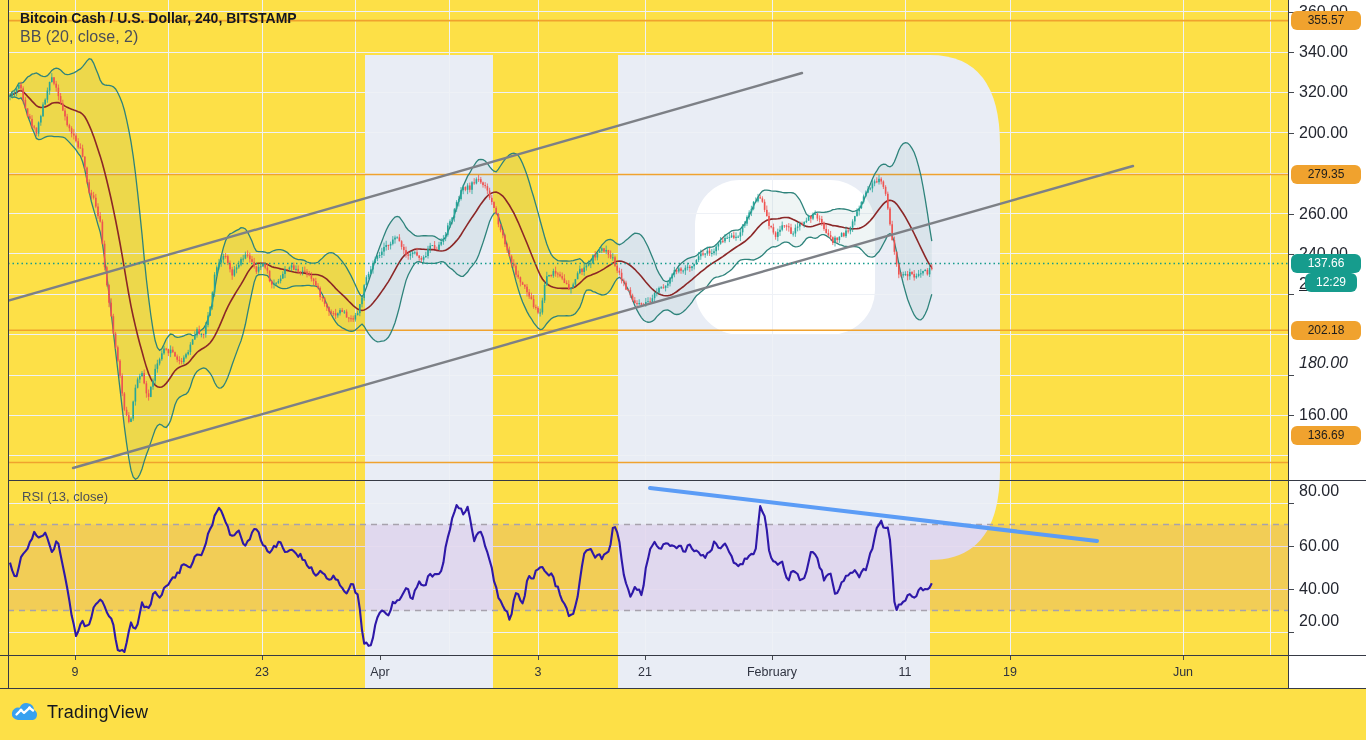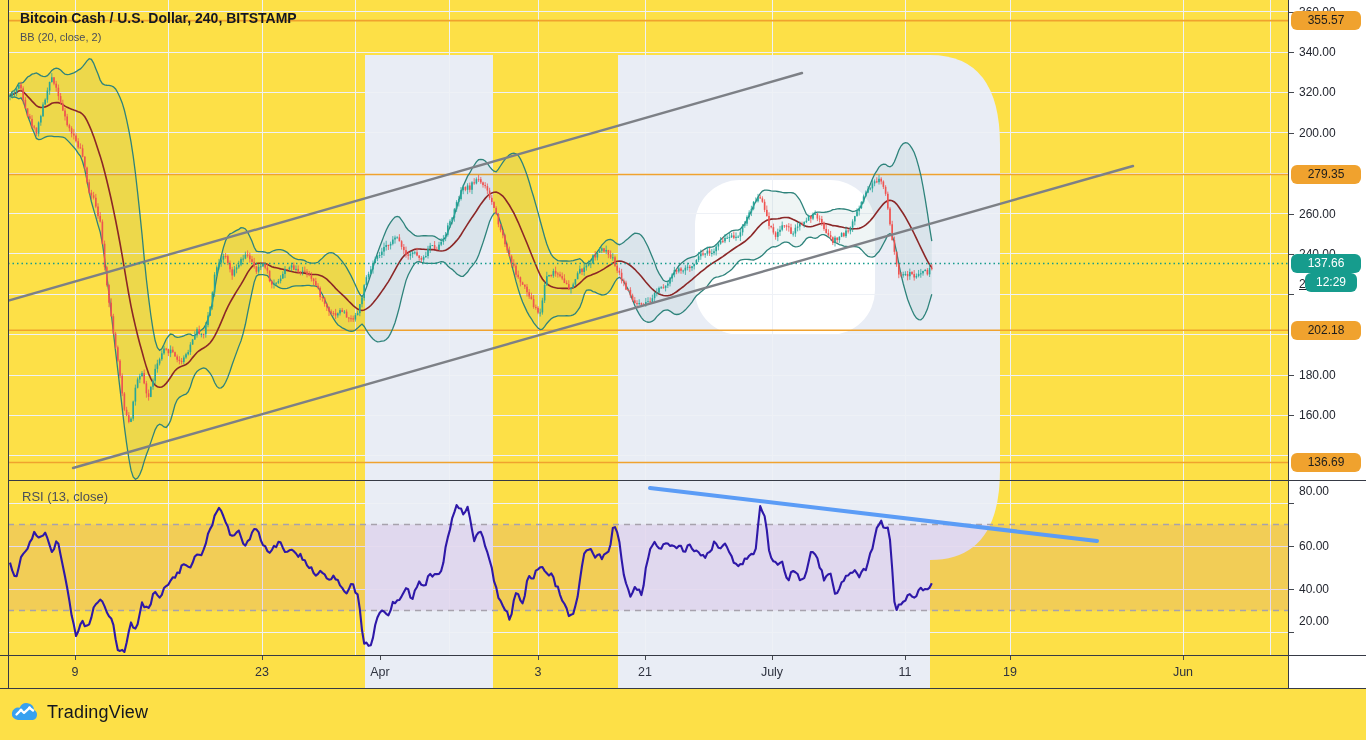--- a/index.html
+++ b/index.html
@@ -4,25 +4,25 @@
 <style>
   html,body{margin:0;padding:0;background:#fff;}
   .root{position:relative;width:1366px;height:740px;background:#fde047;overflow:hidden;
         font-family:"Liberation Sans",sans-serif;-webkit-font-smoothing:antialiased;}
   .abs{position:absolute;}
   svg{display:block;}
   .pane{position:absolute;left:8px;}
   .sep{position:absolute;background:#363a45;z-index:30;}
   .titlebox{position:absolute;left:20px;top:8px;z-index:25;}
   .title{font-size:14px;font-weight:bold;color:#131722;line-height:20px;}
-  .subtitle{font-size:11px;color:#4a4e59;line-height:18px;}
+  .subtitle{font-size:16px;color:#4a4e59;line-height:18px;}
   .rsi-title{position:absolute;left:22px;top:489px;font-size:13px;color:#4a4e59;z-index:25;}
   .axis-right{position:absolute;left:1289px;top:0;width:77px;height:688px;background:#fff;z-index:20;}
   .axis-time{position:absolute;left:0;top:656px;width:1366px;height:32px;z-index:20;}
-  .ticklabel{position:absolute;font-size:12px;color:#23262f;height:14px;line-height:14px;}
+  .ticklabel{position:absolute;font-size:16px;color:#23262f;height:14px;line-height:14px;}
   .tickdash{position:absolute;left:0;width:5px;height:1px;background:#44484f;}
   .plabel{position:absolute;left:0;width:70px;text-align:center;font-size:12px;height:19px;
           line-height:19px;border-radius:6px;z-index:22;}
   .plabel.orange{background:#f0a22e;color:#1d1d1d;}
   .plabel.teal{background:#169c8d;color:#ffffff;}
   .timelabel{position:absolute;top:9px;transform:translateX(-50%);font-size:12.5px;color:#2f3340;}
   .timetick{position:absolute;top:0;width:1px;height:4px;background:#44484f;}
   .logo{position:absolute;left:10px;top:701px;display:flex;align-items:flex-end;z-index:25;}
   .logo-text{font-size:18px;color:#12161f;margin-left:7px;letter-spacing:0.2px;}
 </style>
@@ -961,52 +961,52 @@
       <div class="ticklabel" style="left: 10px; top: 85px;">320.00</div>
       <div class="tickdash" style="top: 133px;"></div>
       <div class="ticklabel" style="left: 10px; top: 126px;">200.00</div>
       <div class="tickdash" style="top: 214px;"></div>
       <div class="ticklabel" style="left: 10px; top: 207px;">260.00</div>
       <div class="tickdash" style="top: 254px;"></div>
       <div class="ticklabel" style="left: 10px; top: 247px;">240.00</div>
       <div class="tickdash" style="top: 294px;"></div>
       <div class="ticklabel" style="left: 10px; top: 277px; text-decoration: underline;">220.00</div>
       <div class="tickdash" style="top: 375px;"></div>
-      <div class="ticklabel" style="left: 10px; top: 368px;">180.00</div>
+      <div class="ticklabel" style="left: 10px; top: 356px; font-style: italic;">180.00</div>
       <div class="tickdash" style="top: 415px;"></div>
       <div class="ticklabel" style="left: 10px; top: 408px;">160.00</div>
       <div class="tickdash" style="top: 503px;"></div>
       <div class="ticklabel" style="left: 10px; top: 484px;">80.00</div>
       <div class="tickdash" style="top: 546px;"></div>
       <div class="ticklabel" style="left: 10px; top: 539px;">60.00</div>
       <div class="tickdash" style="top: 589px;"></div>
       <div class="ticklabel" style="left: 10px; top: 582px;">40.00</div>
       <div class="tickdash" style="top: 632px;"></div>
       <div class="ticklabel" style="left: 10px; top: 614px;">20.00</div>
       <div class="plabel orange" style="top: 11px; left: 2px;">355.57</div>
       <div class="plabel orange" style="top: 165px; left: 2px;">279.35</div>
       <div class="plabel orange" style="top: 321px; left: 2px;">202.18</div>
-      <div class="plabel orange" style="top: 453px; left: 2px;">136.69</div>
+      <div class="plabel orange" style="top: 426px; left: 2px;">136.69</div>
       <div class="plabel teal" style="top: 254px; left: 2px;">137.66</div>
       <div class="plabel teal" style="top: 273px; left: 16px; width: 52px;">12:29</div>
     </div>
 
   <div class="axis-time" id="axis-time">
       <div class="timetick" style="left: 75px;"></div>
       <div class="timelabel" style="left: 75px;">9</div>
       <div class="timetick" style="left: 262px;"></div>
       <div class="timelabel" style="left: 262px;">23</div>
       <div class="timetick" style="left: 380px;"></div>
       <div class="timelabel" style="left: 380px;">Apr</div>
       <div class="timetick" style="left: 538px;"></div>
       <div class="timelabel" style="left: 538px;">3</div>
       <div class="timetick" style="left: 645px;"></div>
       <div class="timelabel" style="left: 645px;">21</div>
       <div class="timetick" style="left: 772px;"></div>
-      <div class="timelabel" style="left: 772px;">July</div>
+      <div class="timelabel" style="left: 772px;">February</div>
       <div class="timetick" style="left: 905px;"></div>
       <div class="timelabel" style="left: 905px;">11</div>
       <div class="timetick" style="left: 1010px;"></div>
       <div class="timelabel" style="left: 1010px;">19</div>
       <div class="timetick" style="left: 1183px;"></div>
       <div class="timelabel" style="left: 1183px;">Jun</div>
     </div>
 
   <div class="sep" style="left:8px;top:0;width:1px;height:688px;"></div>
   <div class="sep" style="left:1288px;top:0;width:1px;height:688px;"></div>

